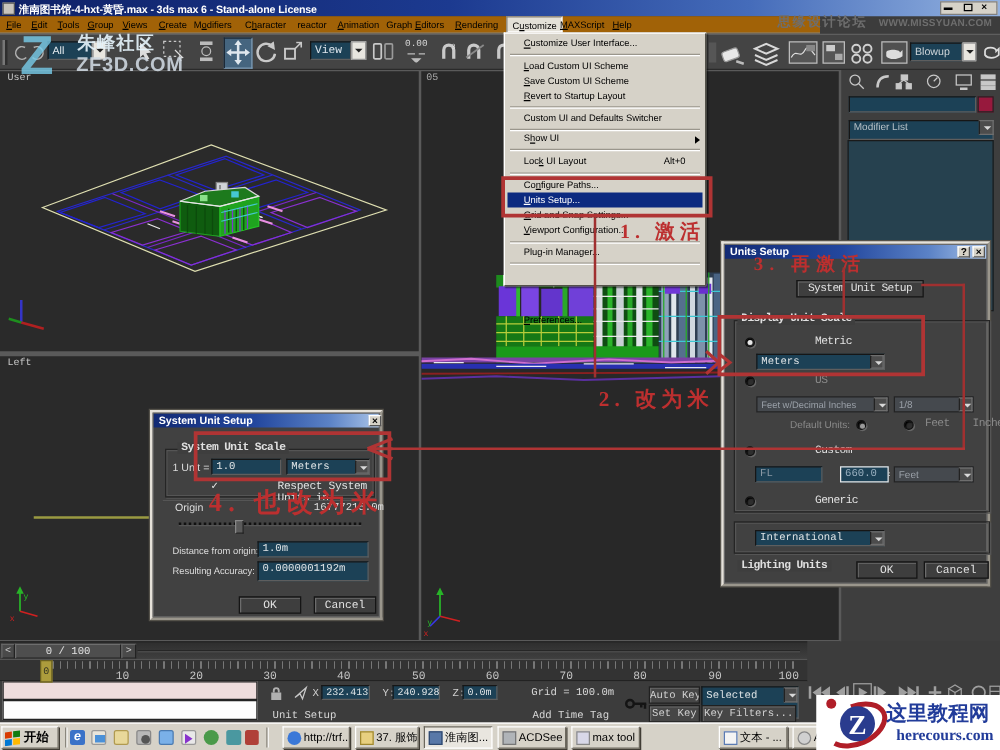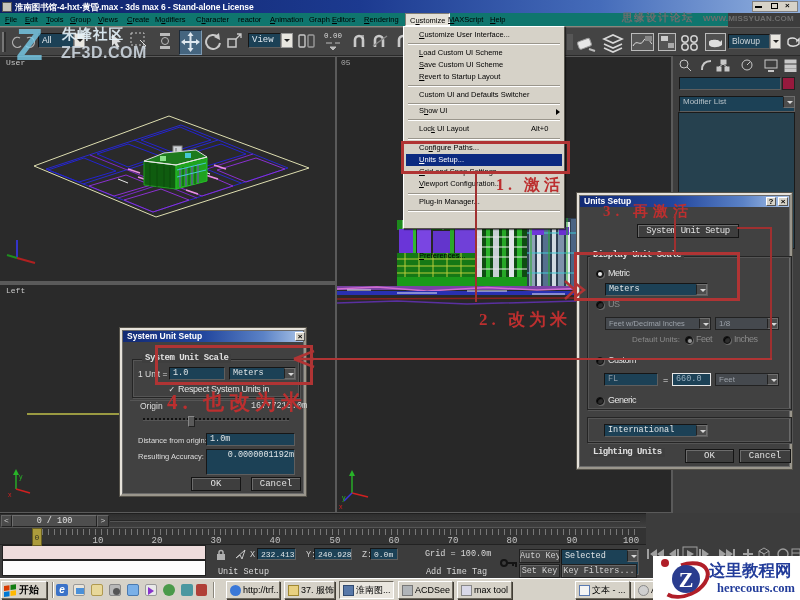--- a/index.html
+++ b/index.html
@@ -20,21 +20,21 @@
   color:#ddd;}
 .combo-arrow:before{content:"";position:absolute;left:3px;top:4px;border:3px solid transparent;border-top-color:#d8d8d8;}
 .btn3{background:#3e3e3e;border:1px solid #151515;box-shadow:inset 1px 1px 0 #6c6c6c;
   color:#e2e2e2;text-align:center;font-family:"Liberation Mono",monospace;}
 .grp{border:1px solid #252525;box-shadow:inset 0 0 0 1px #555,1px 1px 0 #555;}
 .grplabel{background:#3e3e3e;color:#e0e0e0;font-family:"Liberation Mono",monospace;
   font-size:9px;line-height:9px;padding:0 3px;font-weight:bold;letter-spacing:-0.5px;}
 .radio{width:8px;height:8px;border-radius:50%;background:#2e2e2e;
   border:1px solid #111;box-shadow:inset 1px 1px 1px #000, 1px 1px 0 #666;}
 .radio.on:before{content:"";position:absolute;left:1px;top:1px;width:4px;height:4px;border-radius:50%;background:#e8e8e8;}
-.dlab{color:#e2e2e2;font-family:Liberation Sans, sans-serif;font-size:9px;letter-spacing:-0.5px;}
+.dlab{color:#e2e2e2;font-family:Liberation Mono, monospace;font-size:9px;letter-spacing:-0.5px;margin-left:44px;}
 .glab{color:#8a8a8a;}
 
 .mi{left:2px;right:2px;height:12px;color:#000;font-size:7.5px;line-height:12px;padding-left:13px;}
 .mb{top:0;height:13px;color:#000;font-size:7.5px;line-height:13px;white-space:nowrap;}
 .msep{left:4px;right:4px;height:0;border-top:1px solid #9a968c;border-bottom:1px solid #fff;}
 
 .red{border:3px solid #b03434;}
 .redtext{color:#bc2f2f;font-weight:bold;font-family:"Liberation Serif",serif;}
 
 .tbtn{top:2px;height:18px;background:#d6d2c8;border:1px solid;
@@ -51,21 +51,21 @@
 <div id="root">
 
 <div style="left:0;top:0;width:800px;height:13px;background:linear-gradient(90deg,#0e2066 0%,#1c3a90 45%,#456cba 75%,#93b2e0 100%);"></div>
 <div style="left:2px;top:2px;width:10px;height:10px;background:#c8c4bc;border:1px solid #555;"></div>
 <div style="left:15px;top:1px;width:600px;height:12px;color:#fff;font-weight:bold;font-size:8.5px;line-height:12px;white-space:nowrap;letter-spacing:-0.1px;">淮南图书馆-4-hxt-黄昏.max - 3ds max 6 - Stand-alone License</div>
 <div style="left:752px;top:1px;width:46px;height:11px;background:#d6d2c8;border:1px solid #808080;"></div>
 <div style="left:755px;top:6px;width:7px;height:2px;background:#000;"></div>
 <div style="left:771px;top:3px;width:7px;height:6px;border:1px solid #000;"></div>
 <div style="left:785px;top:2px;width:9px;height:8px;color:#000;font-size:8px;line-height:8px;font-weight:bold;">×</div>
 
-<div id="menubar" style="left:0;top:13px;width:728px;height:14px;background:#0f766e;border-bottom:1px solid #8a867c;">
+<div id="menubar" style="left:0;top:13px;width:656px;height:14px;background:#a16207;border-bottom:1px solid #8a867c;">
  <div class="mb" style="left:5px;"><u>F</u>ile</div>
  <div class="mb" style="left:25px;"><u>E</u>dit</div>
  <div class="mb" style="left:46px;"><u>T</u>ools</div>
  <div class="mb" style="left:70px;"><u>G</u>roup</div>
  <div class="mb" style="left:98px;"><u>V</u>iews</div>
  <div class="mb" style="left:127px;text-align:center;"><u>C</u>reate</div>
  <div class="mb" style="left:155px;">M<u>o</u>difiers</div>
  <div class="mb" style="left:196px;">C<u>h</u>aracter</div>
  <div class="mb" style="left:238px;">reactor</div>
  <div class="mb" style="left:270px;"><u>A</u>nimation</div>
@@ -583,21 +583,21 @@
  <div class="mono" style="left:47px;top:54px;color:#e8e8e8;font-size:9px;">✓</div>
  <div class="dlab" style="left:56px;top:54px;letter-spacing:-0.3px;">Respect System Units in</div>
  <div style="left:8px;top:70px;width:170px;height:1px;background:#2a2a2a;border-bottom:1px solid #555;"></div>
  <div style="left:18px;top:71px;color:#ddd;font-size:8.5px;">Origin</div>
  <div class="mono" style="left:129px;top:71px;color:#ddd;font-size:8.5px;">16777215.0m</div>
  <div style="left:21px;top:88px;width:146px;height:2px;border-top:2px dotted #111;box-shadow:0 1px 0 #555;"></div>
  <div style="left:66px;top:86px;width:7px;height:11px;background:#5a5a5a;border:1px solid;border-color:#888 #222 #222 #888;"></div>
  <div style="left:16px;top:106px;color:#ddd;font-size:7.5px;">Distance from origin:</div>
  <div class="fld mono" style="left:84px;top:103px;width:89px;height:13px;font-size:8.5px;">1.0m</div>
  <div style="left:16px;top:122px;color:#ddd;font-size:7.5px;">Resulting Accuracy:</div>
- <div class="fld mono" style="left:84px;top:119px;width:89px;height:26px;font-size:8.5px;text-align:right;">0.0000001192m</div>
+ <div class="fld mono" style="left:84px;top:119px;width:89px;height:16px;font-size:8.5px;">0.0000001192m</div>
  <div class="btn3" style="left:69px;top:147px;width:50px;height:14px;font-size:9px;line-height:13px;">OK</div>
  <div class="btn3" style="left:129px;top:147px;width:50px;height:14px;font-size:9px;line-height:13px;">Cancel</div>
 </div>
 
 <div id="custmenu" style="left:403px;top:26px;width:162px;height:203px;background:#d6d2c8;
  border:1px solid;border-color:#fff #55534b #55534b #fff;box-shadow:1px 1px 1px rgba(0,0,0,.5);">
  <div class="mi" style="top:2px;"><u>C</u>ustomize User Interface...</div>
  <div class="msep" style="top:16px;"></div>
  <div class="mi" style="top:20px;"><u>L</u>oad Custom UI Scheme</div>
  <div class="mi" style="top:32px;"><u>S</u>ave Custom UI Scheme</div>

